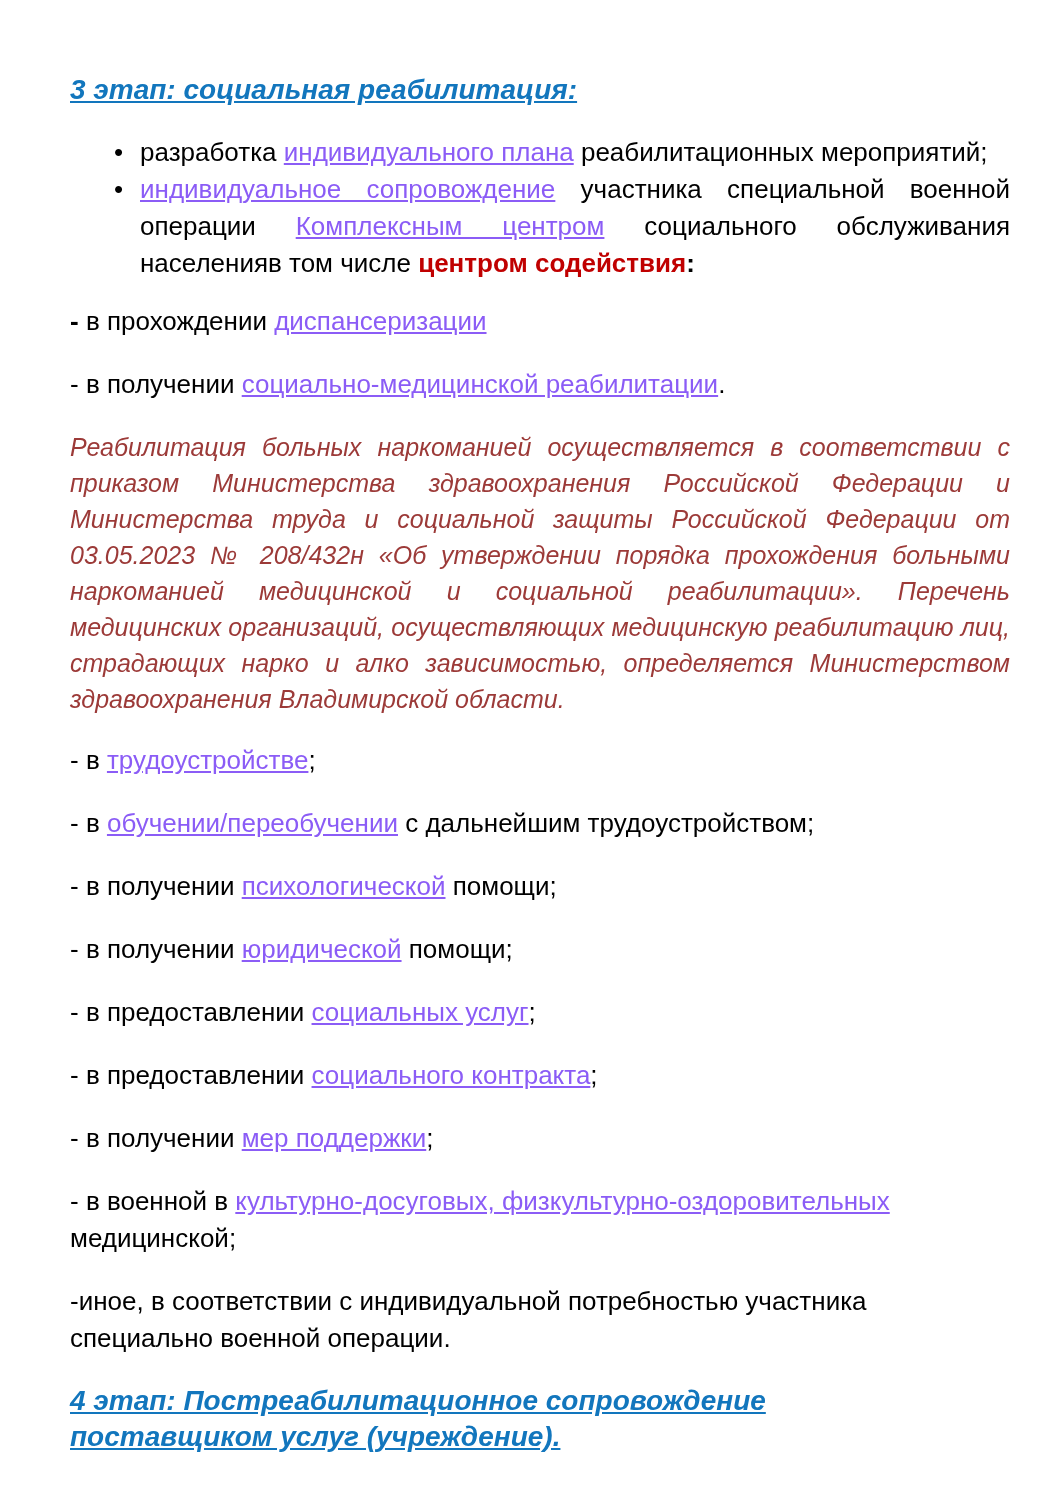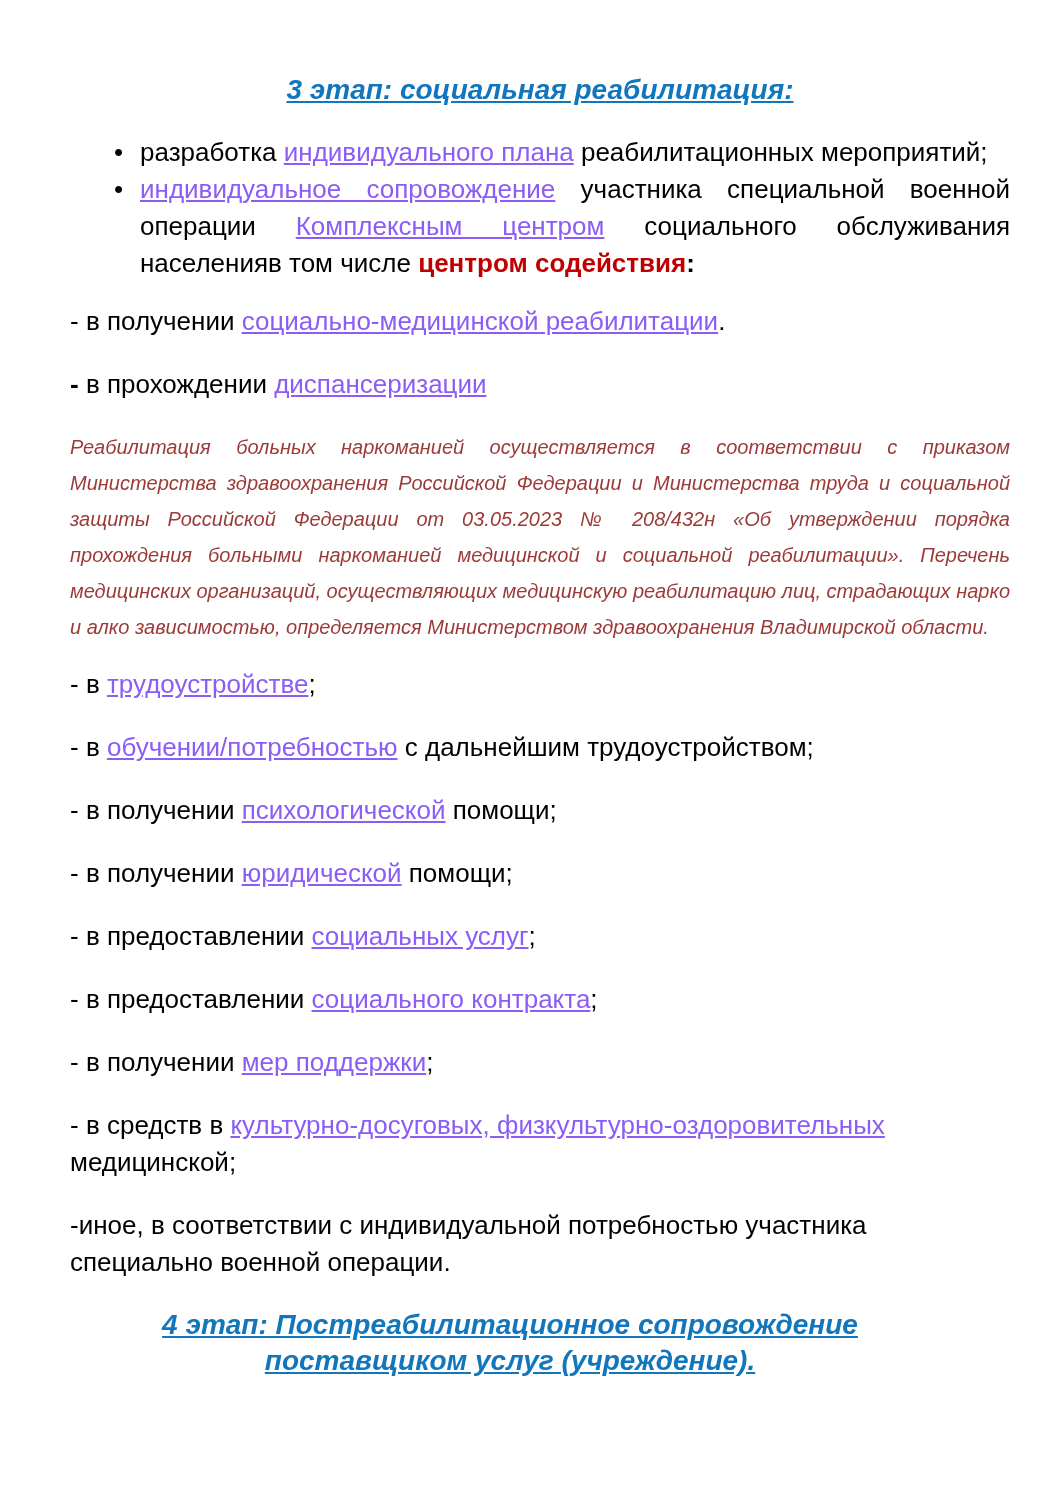--- a/index.html
+++ b/index.html
@@ -15,21 +15,20 @@
     overflow:hidden;
   }
   .h-blue{
     color:#1276BD;
     font-weight:bold;
     font-style:italic;
     text-decoration:underline;
     font-size:28px;
     line-height:36px;
     margin:0;
-    text-align:center;
   }
   .red{color:#8b5cf6;text-decoration:underline;}
   .bold-red{color:#C00000;font-weight:bold;}
   .bold{font-weight:bold;}
   .bullet-list{margin-top:26px;}
   .bullet-item{
     position:relative;
     padding-left:70px;
     line-height:37px;
     text-align:justify;
@@ -38,21 +37,21 @@
     position:absolute;left:44px;top:0;
     font-size:26px;
   }
   .dash-item{line-height:37px;margin-top:21px;}
   .note{
     color:#9C3A38;
     font-style:italic;
     text-align:justify;
     line-height:36px;
     margin-top:21px;
-    font-size:20px;
+    font-size:25px;
   }
   .narrow-840{max-width:840px;}
   .h4{margin-top:26px;max-width:880px;}
 </style>
 </head>
 <body>
 
 <div class="page">
 
   <h2 class="h-blue">3 этап: социальная реабилитация:</h2>
@@ -65,35 +64,35 @@
     </div>
 
     <div class="bullet-item">
       <span class="dot">•</span>
       <span class="red">индивидуальное сопровождение</span><span> участника специальной военной операции </span><span class="red">Комплексным центром</span><span> социального обслуживания населенияв том числе </span><span class="bold-red">центром содействия</span><span class="bold">:</span>
     </div>
 
   </div>
 
   <p class="dash-item">
-    <span>- в получении </span><span class="red">социально-медицинской реабилитации</span><span>.</span>
+    <span class="bold">- </span><span>в прохождении </span><span class="red">диспансеризации</span>
   </p>
 
   <p class="dash-item">
-    <span class="bold">- </span><span>в прохождении </span><span class="red">диспансеризации</span>
+    <span>- в получении </span><span class="red">социально-медицинской реабилитации</span><span>.</span>
   </p>
 
   <p class="note">Реабилитация больных наркоманией осуществляется в соответствии с приказом Министерства здравоохранения Российской Федерации и Министерства труда и социальной защиты Российской Федерации от 03.05.2023 № 208/432н «Об утверждении порядка прохождения больными наркоманией медицинской и социальной реабилитации». Перечень медицинских организаций, осуществляющих медицинскую реабилитацию лиц, страдающих нарко и алко зависимостью, определяется Министерством здравоохранения Владимирской области.</p>
 
   <p class="dash-item">
     <span>- в </span><span class="red">трудоустройстве</span><span>;</span>
   </p>
 
   <p class="dash-item">
-    <span>- в </span><span class="red">обучении/потребностью</span><span> с дальнейшим трудоустройством;</span>
+    <span>- в </span><span class="red">обучении/переобучении</span><span> с дальнейшим трудоустройством;</span>
   </p>
 
 
   <p class="dash-item">
     <span>- в получении </span><span class="red">психологической</span><span> помощи;</span>
   </p>
 
   <p class="dash-item">
     <span>- в получении </span><span class="red">юридической</span><span> помощи;</span>
   </p>
@@ -104,20 +103,20 @@
 
   <p class="dash-item">
     <span>- в предоставлении </span><span class="red">социального контракта</span><span>;</span>
   </p>
 
   <p class="dash-item">
     <span>- в получении </span><span class="red">мер поддержки</span><span>;</span>
   </p>
 
   <p class="dash-item">
-    <span>- в средств в </span><span class="red">культурно-досуговых, физкультурно-оздоровительных</span><span> медицинской;</span>
+    <span>- в военной в </span><span class="red">культурно-досуговых, физкультурно-оздоровительных</span><span> медицинской;</span>
   </p>
 
   <p class="dash-item narrow-840">-иное, в соответствии с индивидуальной потребностью участника специально военной операции.</p>
 
   <h2 class="h-blue h4">4 этап: Постреабилитационное сопровождение поставщиком услуг (учреждение).</h2>
 
 </div>
 
 </body></html>

